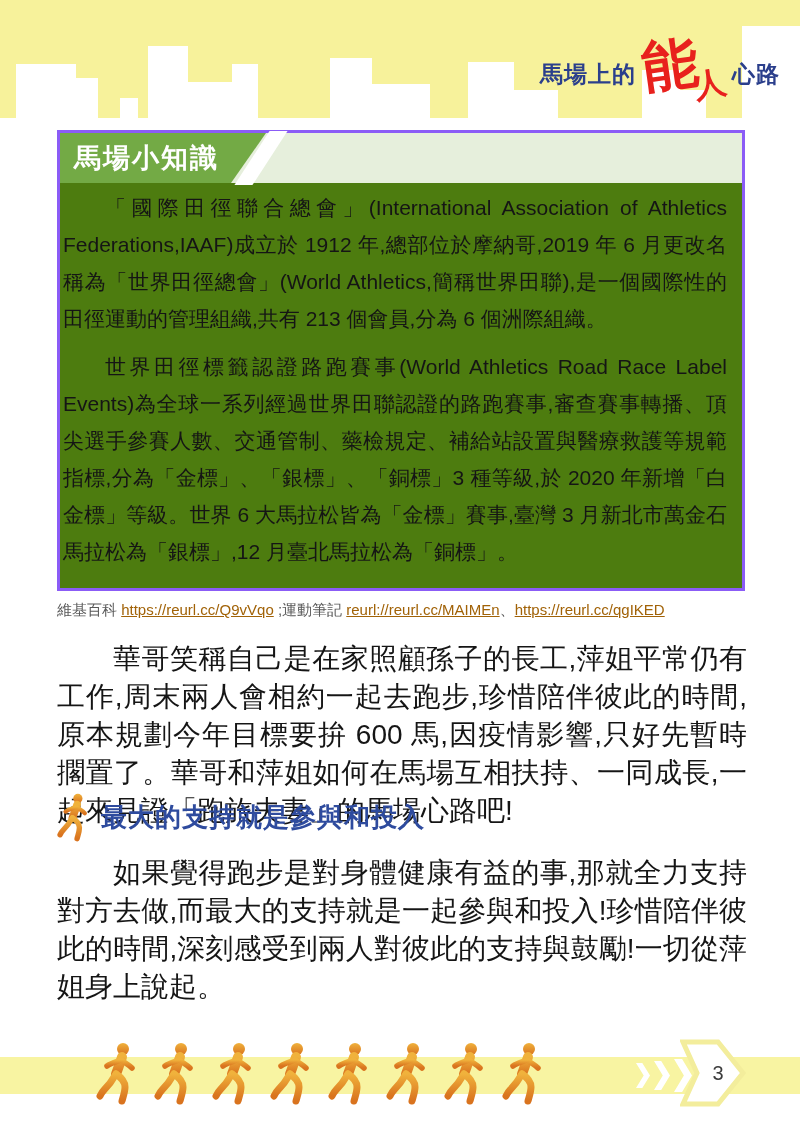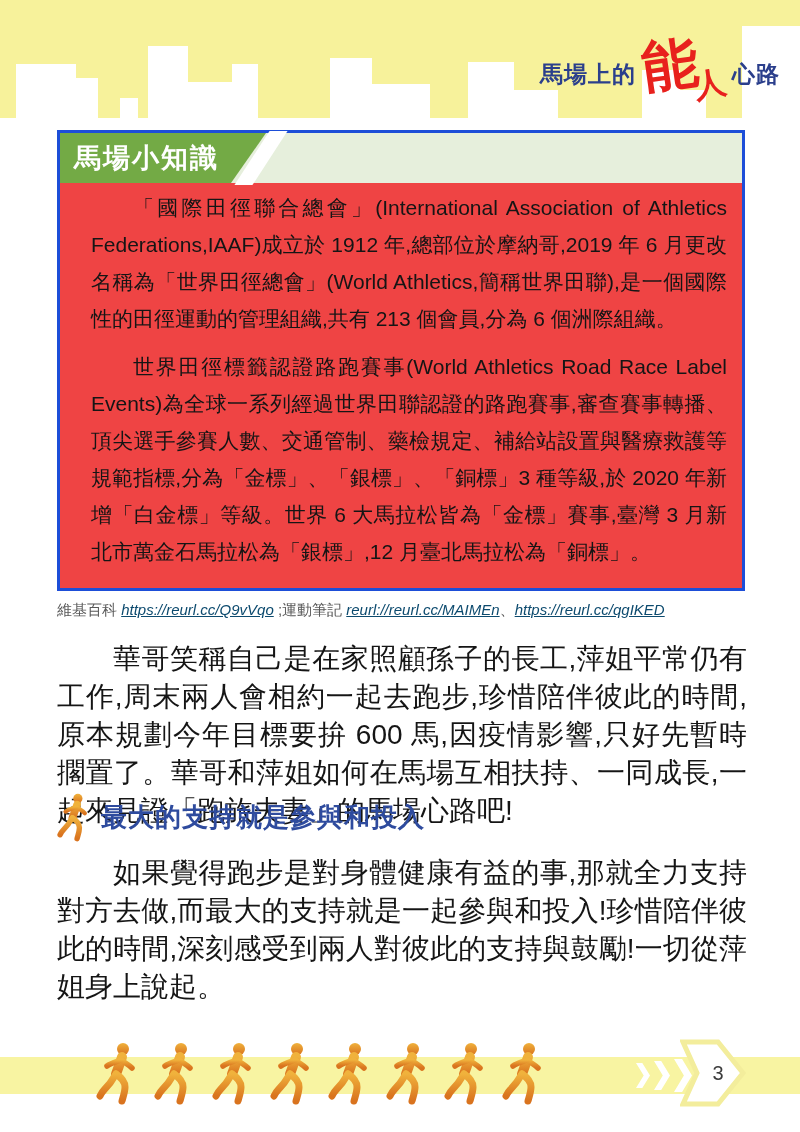--- a/index.html
+++ b/index.html
@@ -11,36 +11,36 @@
   .top-band{position:absolute;left:0;top:0;width:800px;height:118px;background:#F7F29B;}
   .building{position:absolute;bottom:0;background:#ffffff;}
   .masthead{position:absolute;top:30px;right:20px;display:flex;align-items:center;z-index:5;}
   .masthead .mh-txt{color:#2B3F8C;font-weight:bold;font-size:23px;margin-top:18px;letter-spacing:1px;}
   .masthead .mh-logo-main{color:#E8211D;font-weight:bold;font-size:56px;line-height:1;
     font-family:"Liberation Serif", serif;transform:rotate(-8deg);margin:0 0 0 6px;}
   .masthead .mh-logo-sub{color:#E8211D;font-weight:bold;font-size:32px;line-height:1;
     font-family:"Liberation Serif", serif;transform:rotate(-10deg);margin:38px 6px 0 -4px;}
   
   .kbox{position:absolute;left:57px;top:130px;width:688px;box-sizing:border-box;
-    border:3px solid #1d4ed8;background:#ef4444;}
+    border:3px solid #8b5cf6;background:#4d7c0f;}
   .kbox-header{position:relative;height:50px;background:#E6EFDC;}
   .kbox-strip{position:absolute;left:192px;top:-2px;width:18px;height:54px;background:#ffffff;
     transform:skewX(-33deg);}
   .kbox-banner{position:absolute;left:0;top:0;width:206px;height:50px;background:#73AA45;
     -webkit-clip-path:polygon(0 0,100% 0,83% 100%,0 100%);clip-path:polygon(0 0,100% 0,83% 100%,0 100%);}
   .kbox-title{position:absolute;left:14px;top:0;line-height:50px;color:#ffffff;
     font-size:27px;font-weight:bold;letter-spacing:2px;z-index:3;}
   .kbox-source{position:absolute;right:15px;top:0;line-height:52px;color:#7F7F7F;font-size:17px;}
-  .kbox-body{padding:6px 15px 10px 31px;color:#151515;font-size:21px;line-height:37px;
+  .kbox-body{padding:6px 15px 10px 3px;color:#151515;font-size:21px;line-height:37px;
     text-align:justify;}
   .kbox-body p{margin:0 0 11px 0;text-indent:2em;}
   .kbox-body p:last-child{margin-bottom:8px;}
   
   .refs{position:absolute;left:57px;top:601px;width:690px;font-size:15px;color:#595959;}
-  .refs a{color:#0c4a6e;text-decoration:underline;font-style:italic;}
+  .refs a{color:#a16207;text-decoration:underline;}
   
   .para{position:absolute;left:57px;width:690px;color:#151515;font-size:28px;line-height:38px;
     text-align:justify;text-indent:2em;margin:0;}
   .para-1{top:640px;}
   .para-2{top:854px;}
   .section-head{position:absolute;left:57px;top:792px;display:flex;align-items:center;}
   .section-head .head-txt{color:#2E4B9E;font-size:26px;font-weight:bold;margin-left:10px;letter-spacing:1px;}
   
   .bottom-band{position:absolute;left:0;top:1057px;width:800px;height:37px;background:#F8F4A2;}
   .runners{position:absolute;left:96px;top:1036px;display:flex;gap:14px;}

